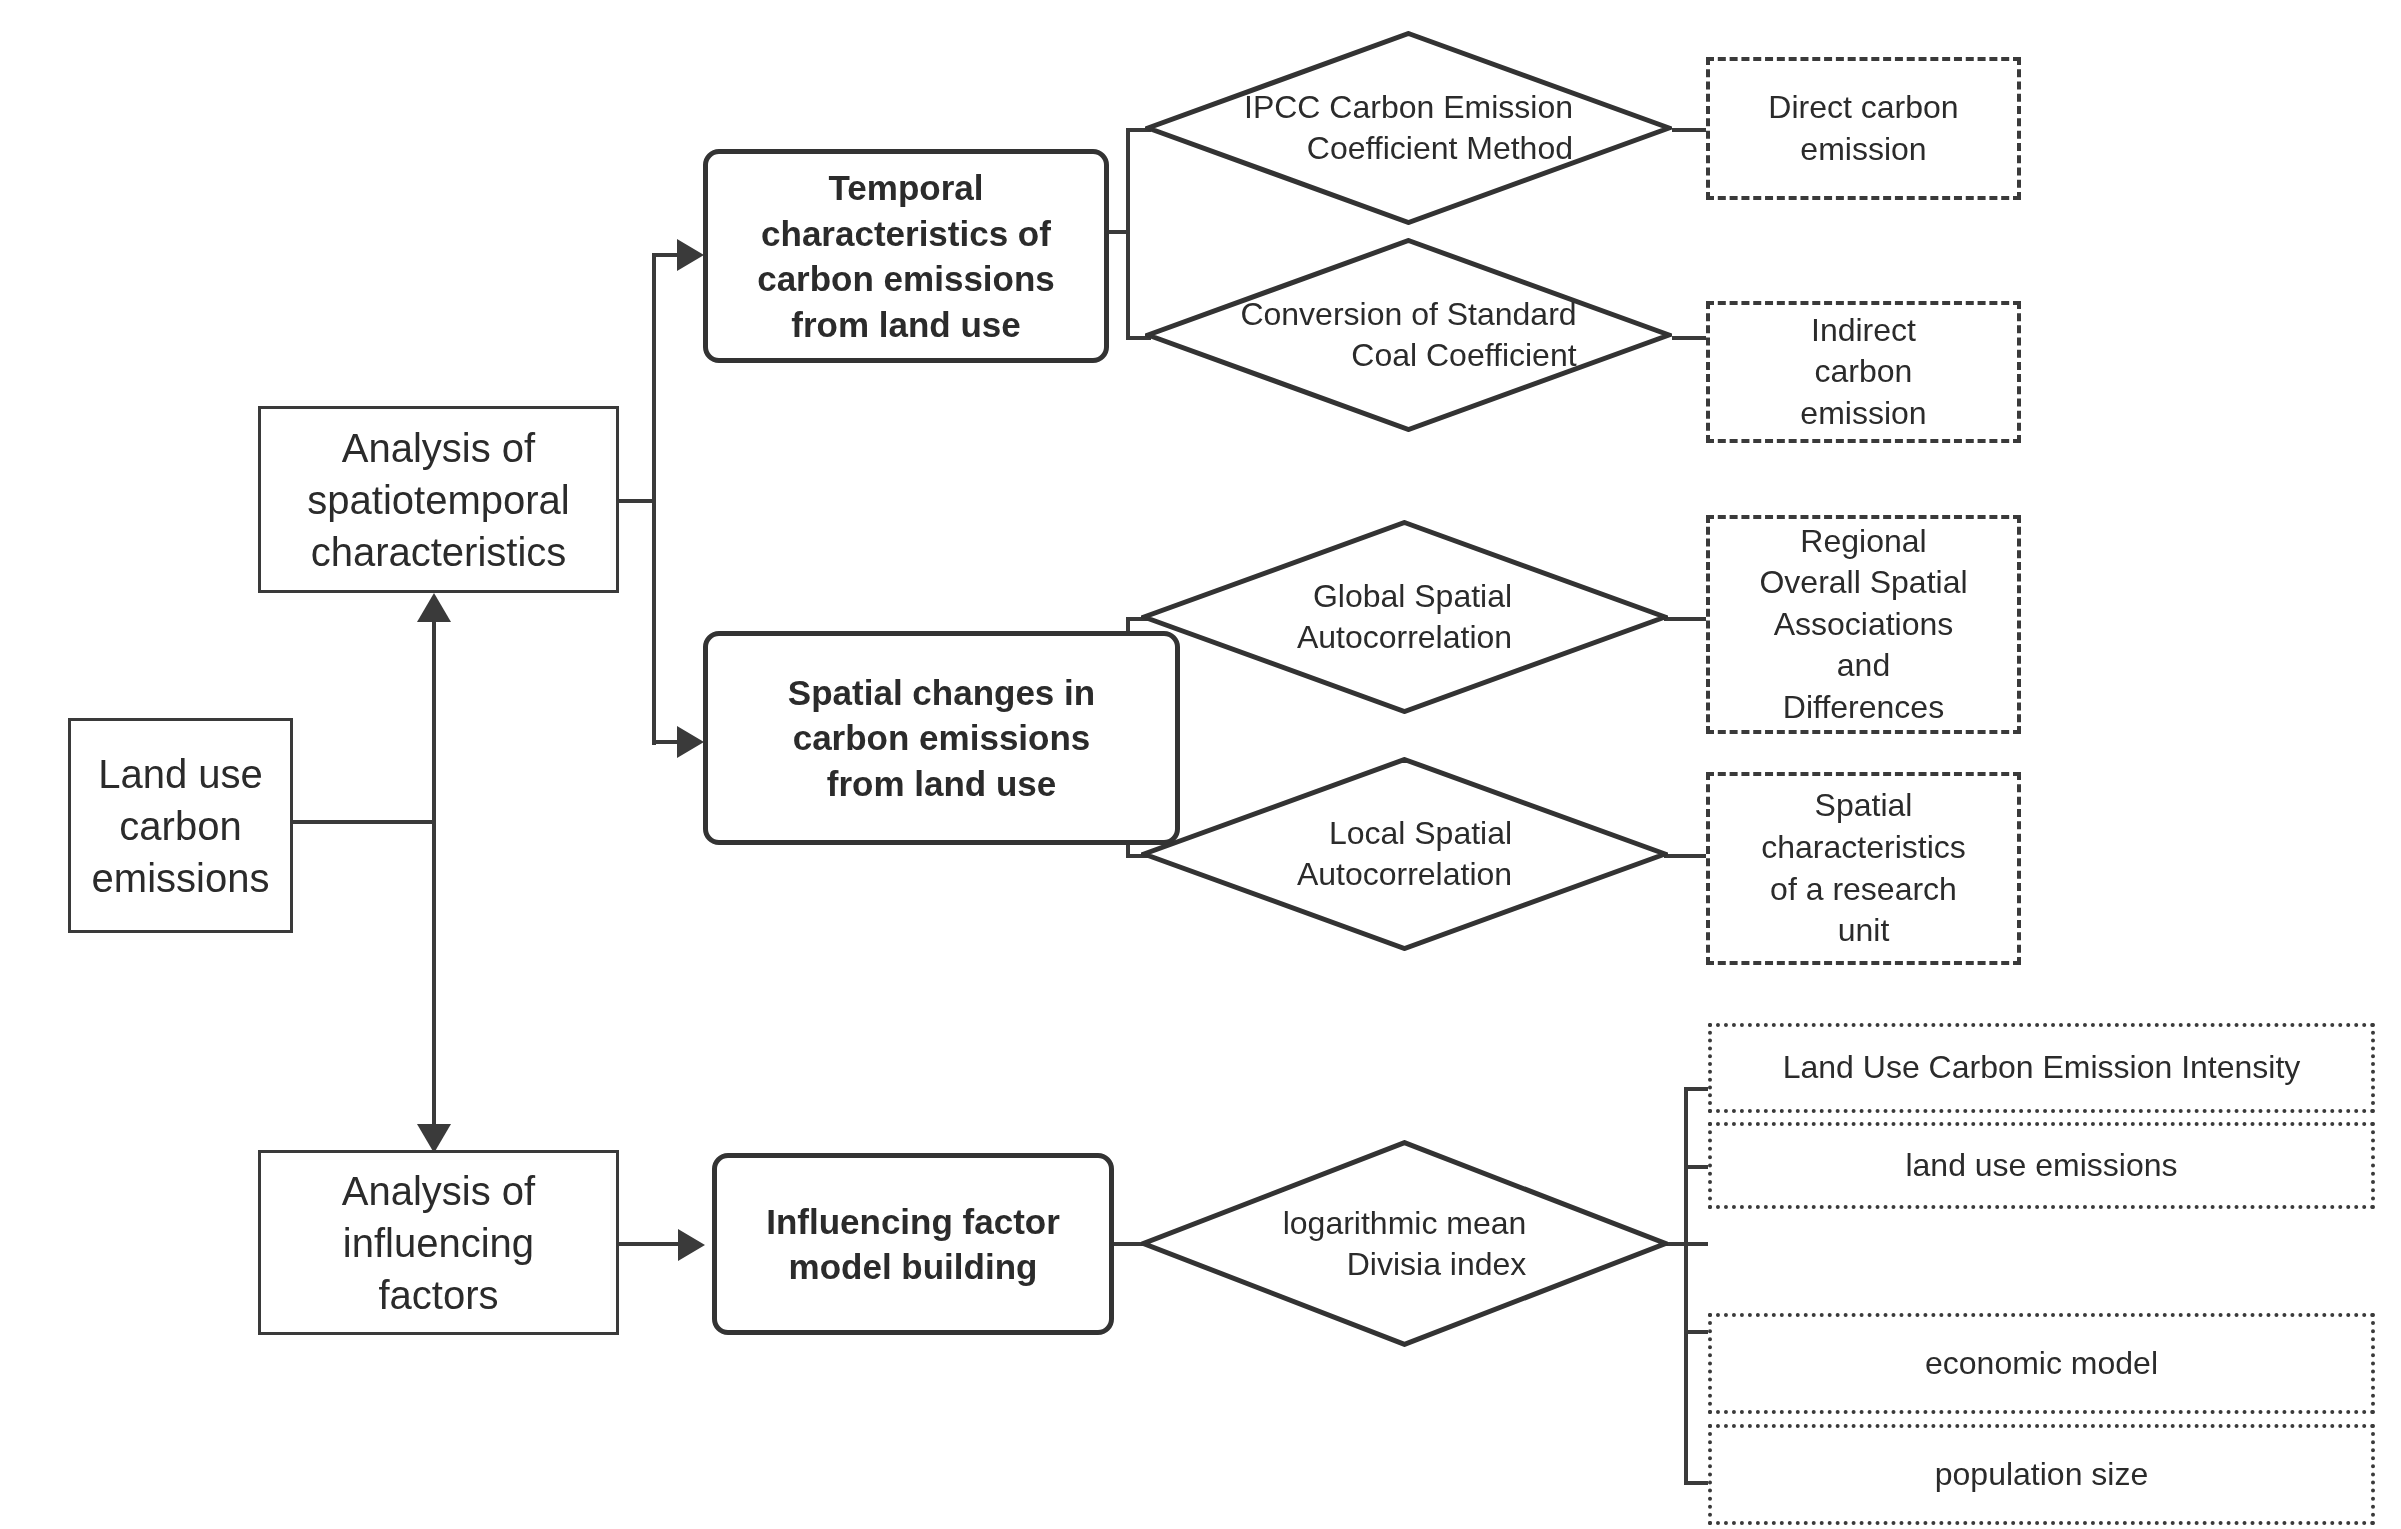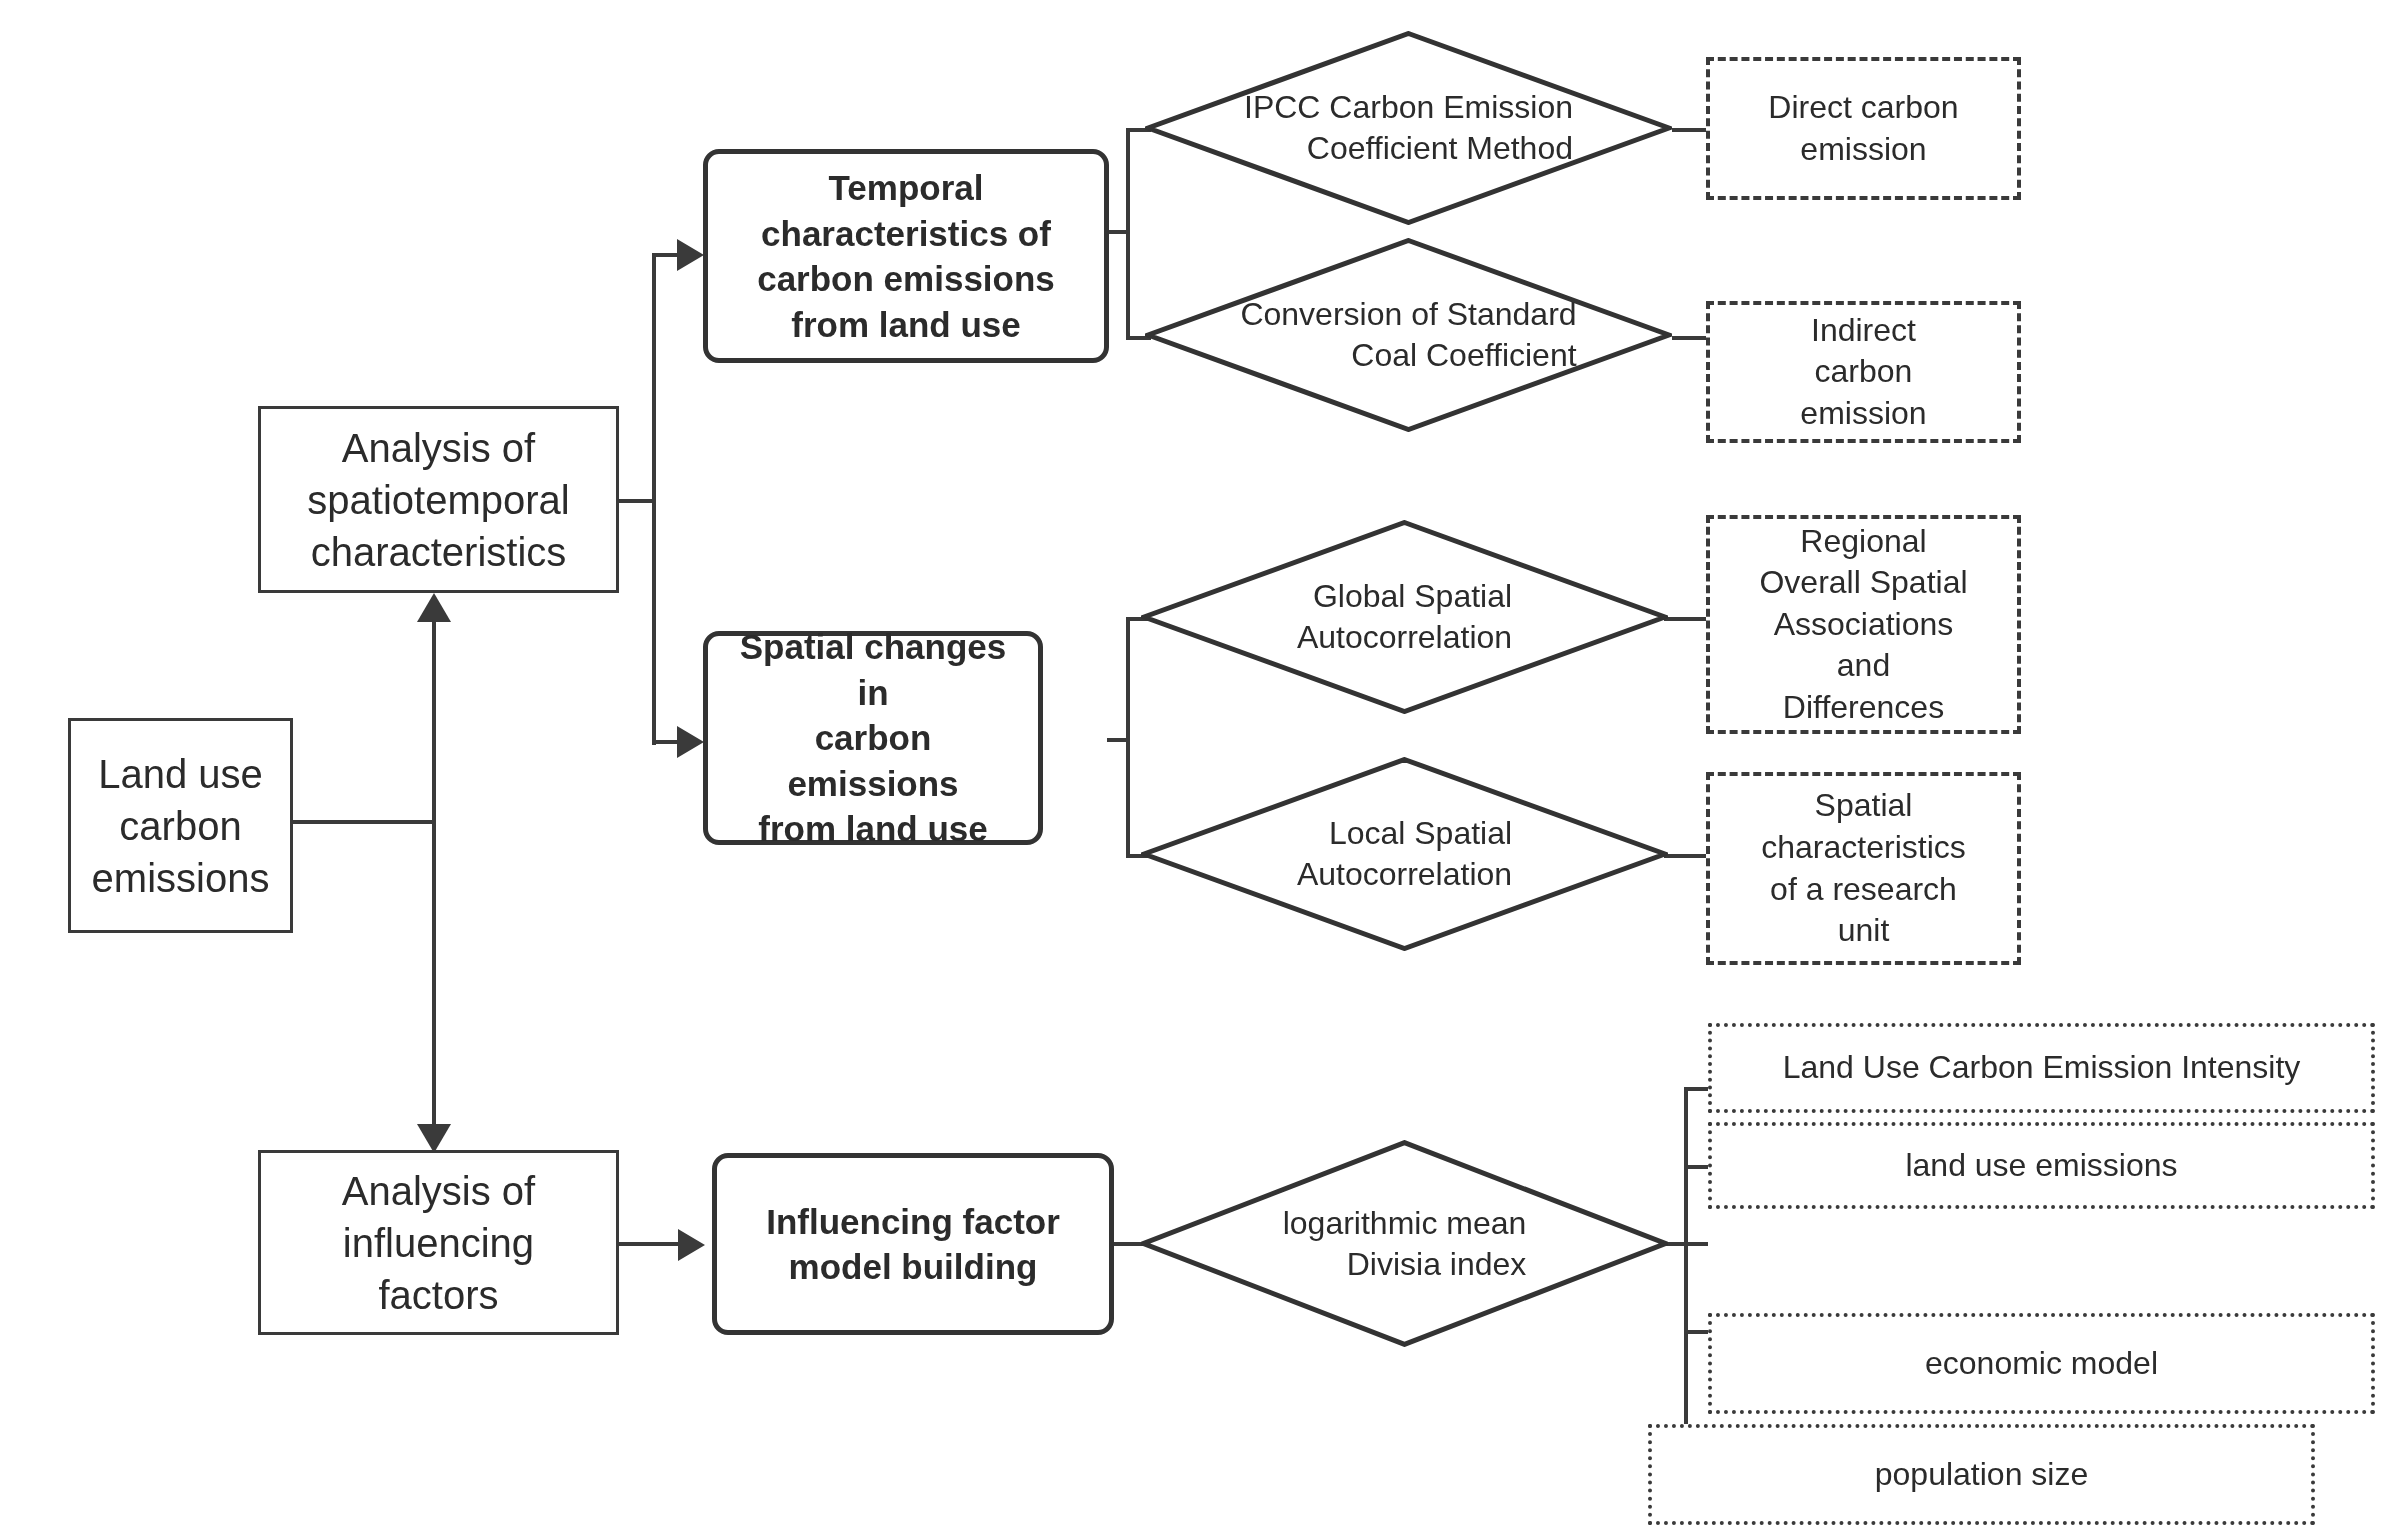--- a/index.html
+++ b/index.html
@@ -144,21 +144,21 @@
   </div>
 
   <div class="node solid-box" style="left:258px;top:1150px;width:361px;height:185px;">
     <span>Analysis of<br>influencing<br>factors</span>
   </div>
 
   <div class="node round-box" style="left:703px;top:149px;width:406px;height:214px;">
     <span>Temporal<br>characteristics of<br>carbon emissions<br>from land use</span>
   </div>
 
-  <div class="node round-box" style="left:703px;top:631px;width:340px;height:214px;">
+  <div class="node round-box" style="left:703px;top:631px;width:477px;height:214px;">
     <span>Spatial changes in<br>carbon emissions<br>from land use</span>
   </div>
 
   <div class="node round-box" style="left:712px;top:1153px;width:402px;height:182px;">
     <span>Influencing factor<br>model building</span>
   </div>
 
   <div class="diamond" style="left:1145px;top:31px;width:527px;height:194px;">
     <svg width="527" height="194" viewBox="0 0 846 312" aria-hidden="true">
       <polygon points="423,4 842,156 423,308 4,156" fill="#ffffff" stroke="#333333" stroke-width="8"></polygon>
@@ -216,18 +216,18 @@
 
   <div class="node dot-box" style="left:1708px;top:1122px;width:667px;height:87px;">
     <span>land use emissions</span>
   </div>
 
 
   <div class="node dot-box" style="left:1708px;top:1313px;width:667px;height:101px;">
     <span>economic model</span>
   </div>
 
-  <div class="node dot-box" style="left:1648px;top:1424px;width:667px;height:101px;justify-content:center;">
+  <div class="node dot-box" style="left:1708px;top:1424px;width:667px;height:101px;justify-content:center;">
     <span>population size</span>
   </div>
 
 </div>
 
 
 </body></html>

